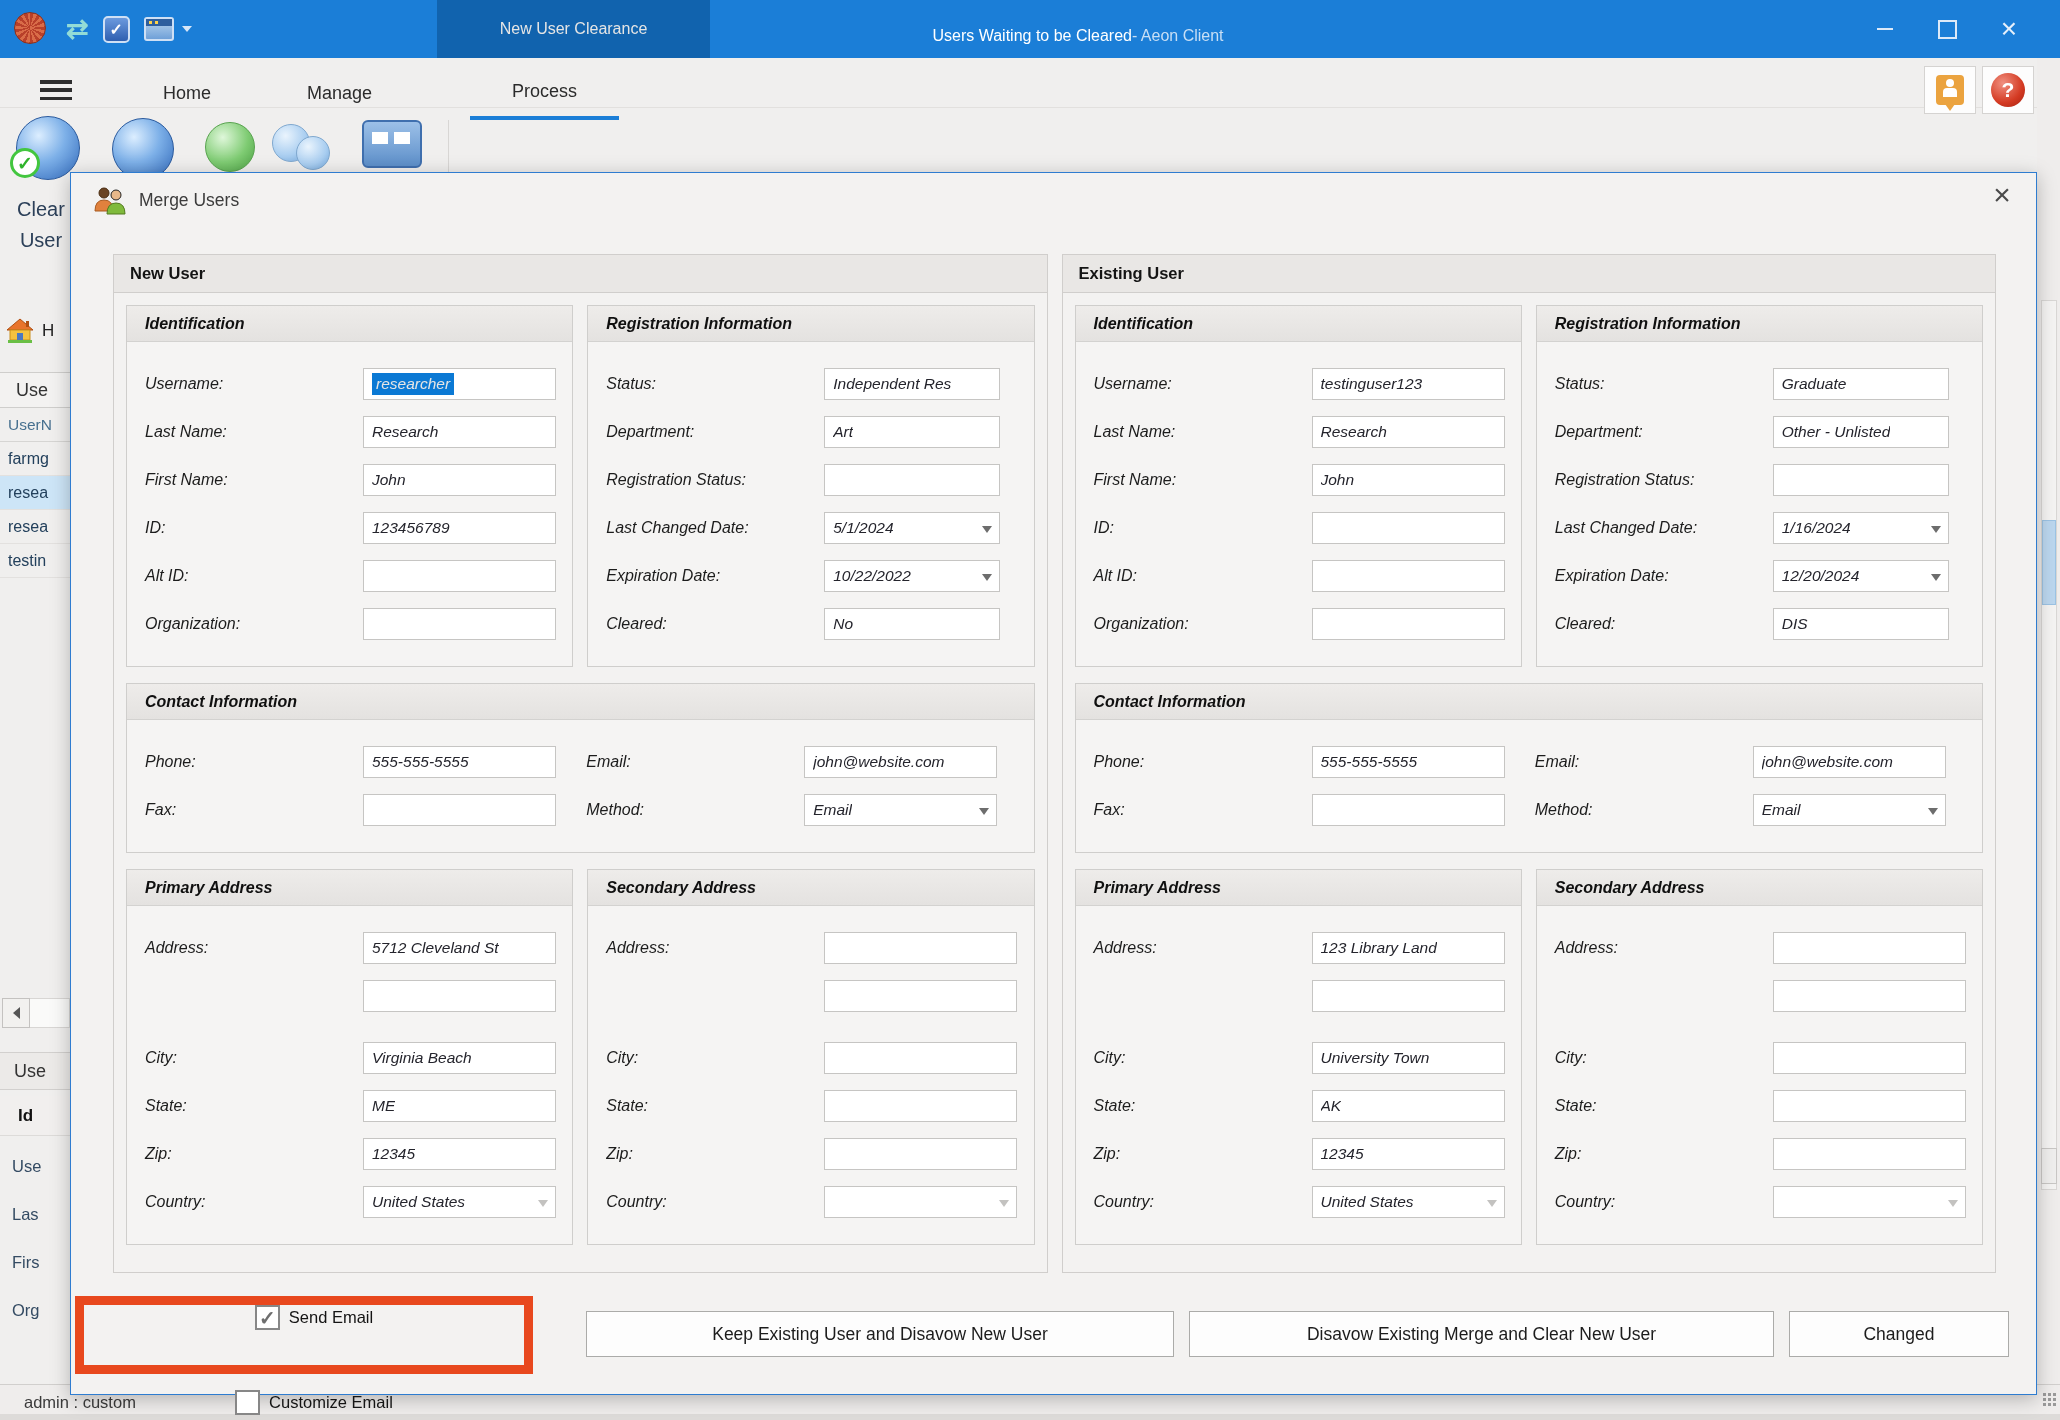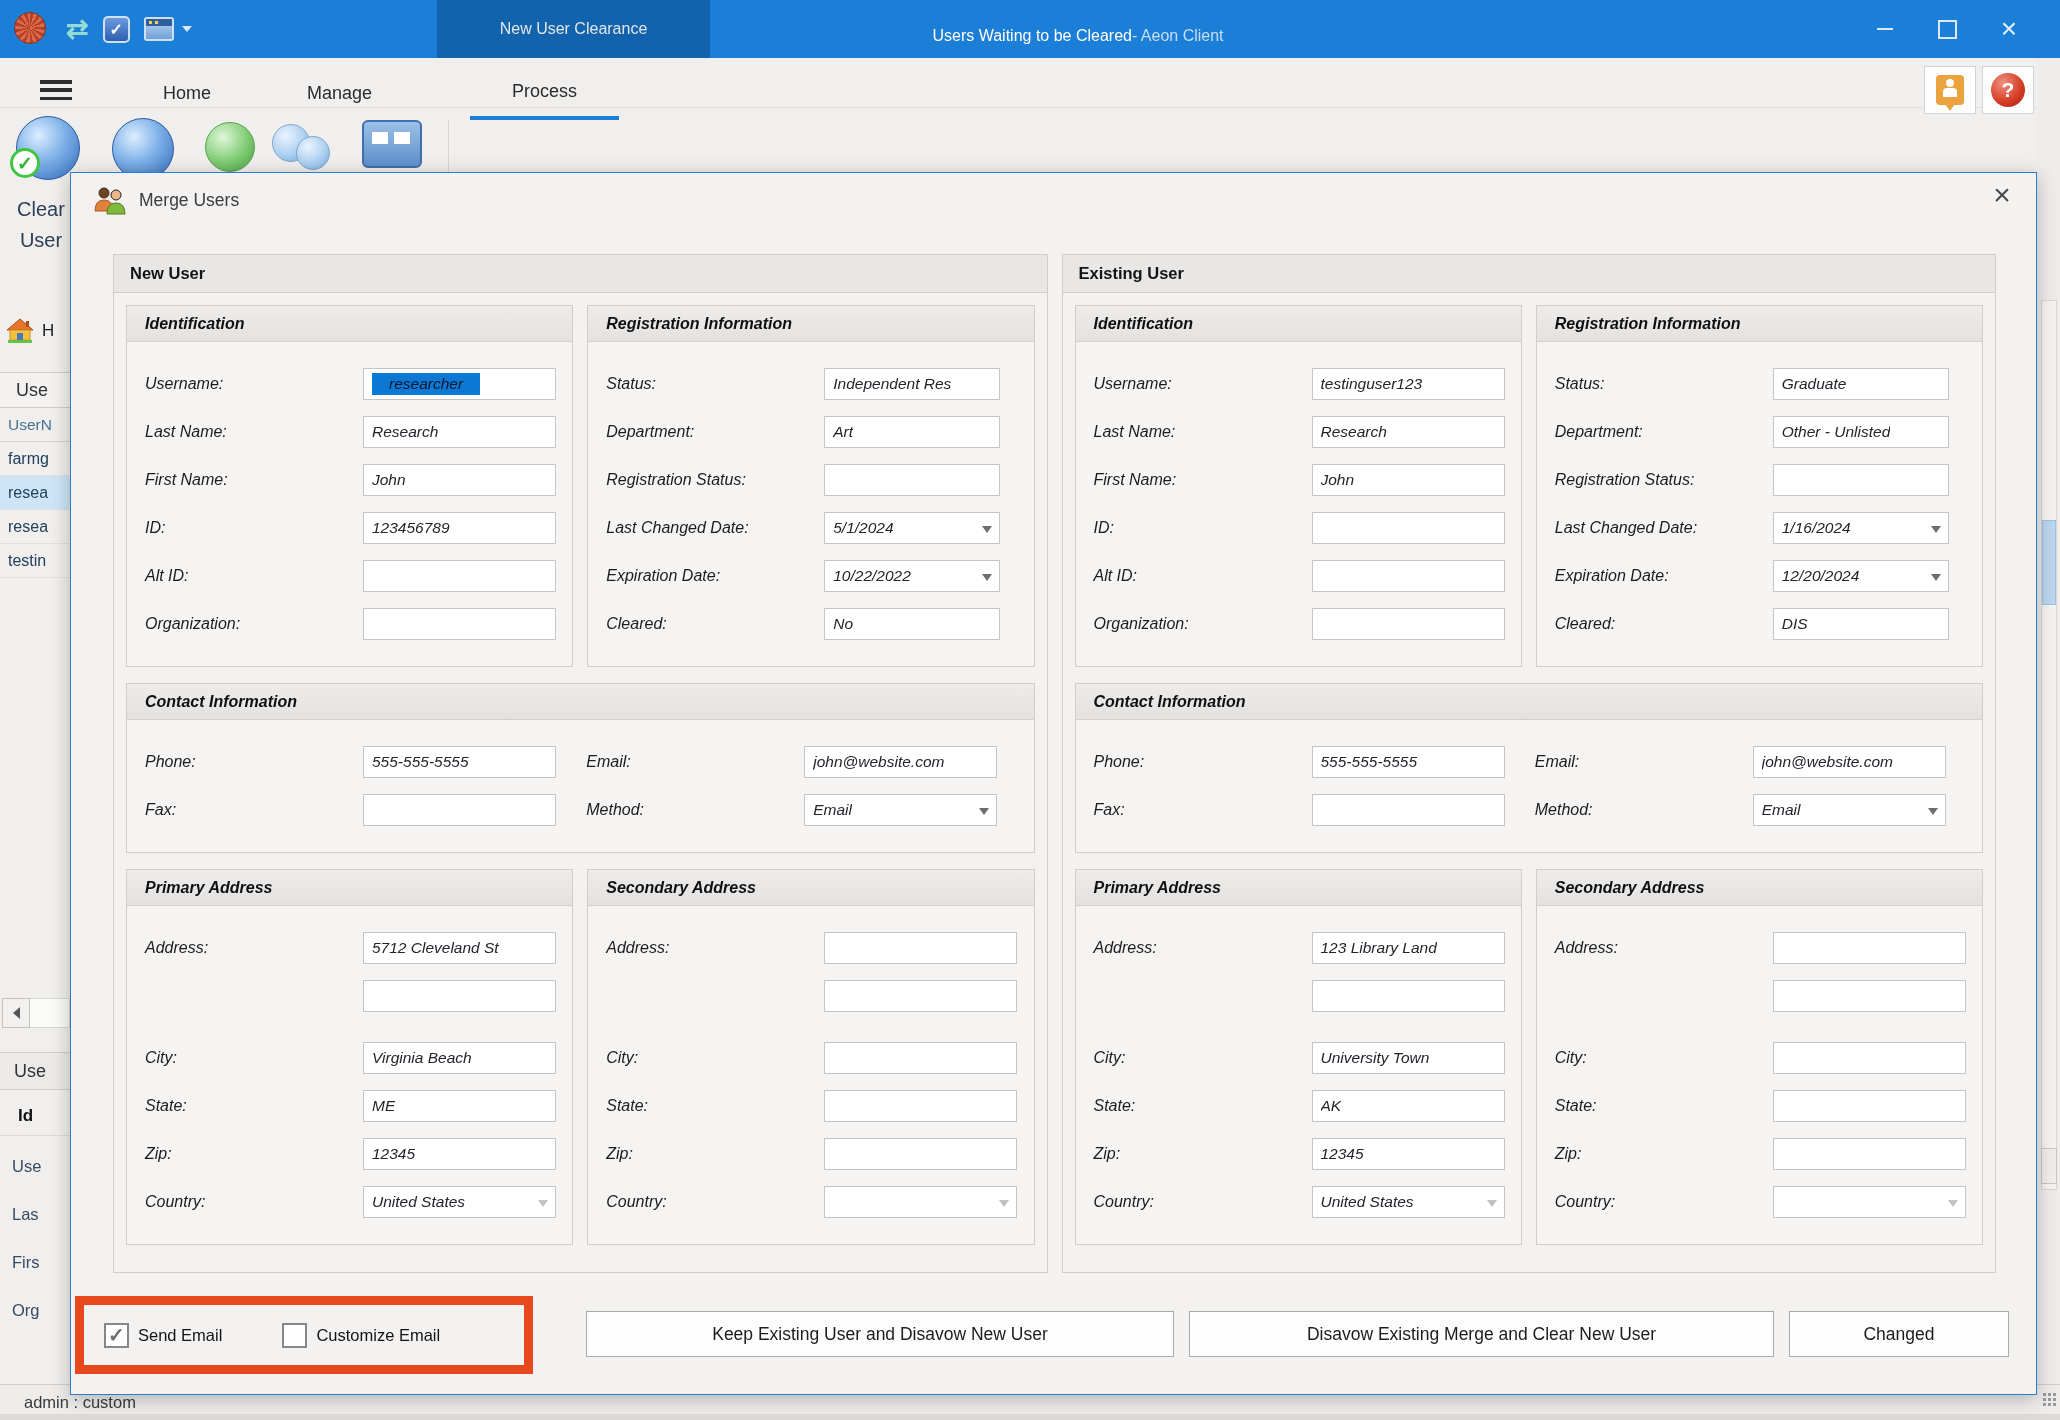--- a/index.html
+++ b/index.html
@@ -143,24 +143,24 @@
   .flabel{width:218px;flex:0 0 auto;font-size:16px;color:#1c1c1c;}
   .finput{width:193px;height:32px;background:#fff;border:1px solid #c6c5c3;position:relative;
     display:flex;align-items:center;padding:0 8px;font-size:15.5px;color:#24242c;
     overflow:hidden;white-space:nowrap;}
   .sec-reg .finput{width:176px;}
   .finput .arrow{display:none;}
   .finput.combo .arrow{display:block;position:absolute;right:7px;top:13px;width:0;height:0;
     border-left:5.5px solid transparent;border-right:5.5px solid transparent;border-top:7px solid #6d6d6d;}
   .finput.combo.muted .arrow{border-top-color:#c3c2c0;}
   .fval{overflow:hidden;white-space:nowrap;}
-  .fval.sel{background:#0b79d4;color:#0f172a;padding:2px 17px;}
+  .fval.sel{background:#0b79d4;color:#e5e5e5;padding:2px 4px;}
 
   .annotation{position:absolute;left:4px;top:1123px;width:458px;height:78px;
-    border:9px solid #e8481e;display:flex;align-items:center;padding-left:20px;gap:60px;}
+    border:9px solid #e8481e;display:flex;align-items:center;padding-left:20px;gap:60px;flex-direction:column;}
   .cbrow{display:flex;align-items:center;gap:9px;}
   .cbbox{width:25px;height:25px;background:#fff;border:2px solid #878787;position:relative;
     display:flex;align-items:center;justify-content:center;font-size:20px;color:#6e6e6e;font-weight:bold;}
   .cbrow.checked .cbbox::after{content:"\2713";}
   .cblabel{font-size:16.5px;color:#141414;}
 
   .dlg-buttons{position:absolute;left:515px;top:1138px;display:flex;gap:15px;}
   .dbtn{height:46px;background:#fdfdfd;border:1px solid #ababa9;display:flex;align-items:center;
     justify-content:center;font-size:17.5px;color:#1c1c1c;font-family:"Liberation Sans",sans-serif;}
   .dbtn.b1{width:588px;}

